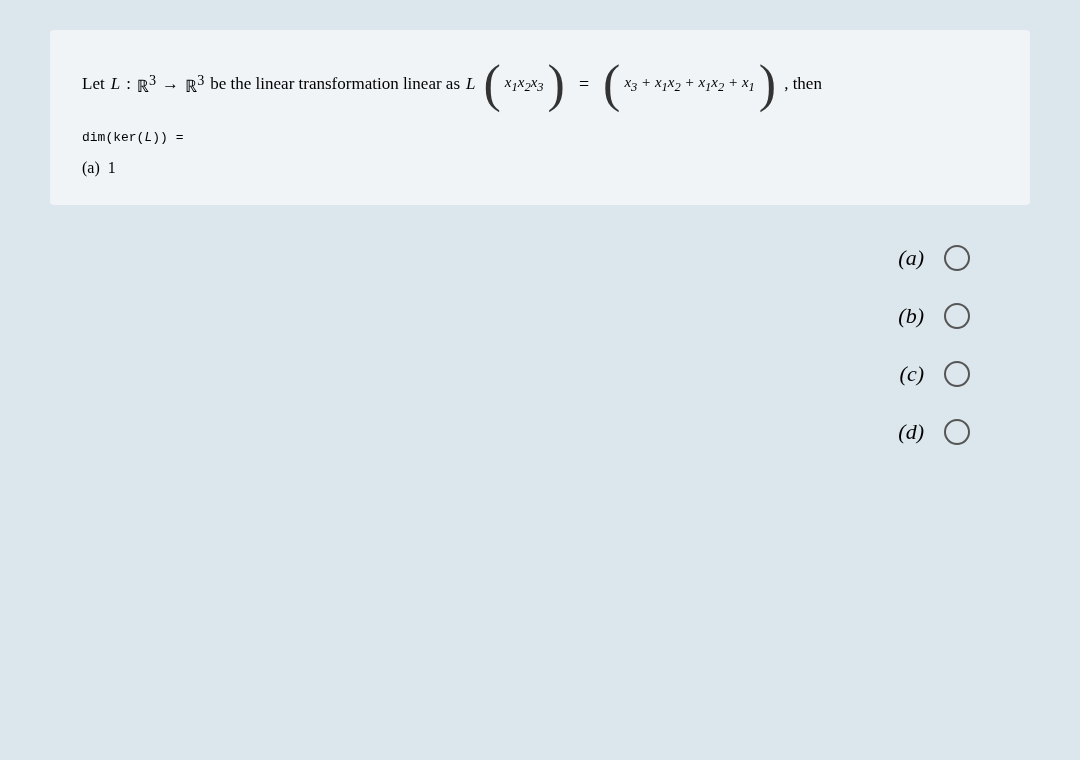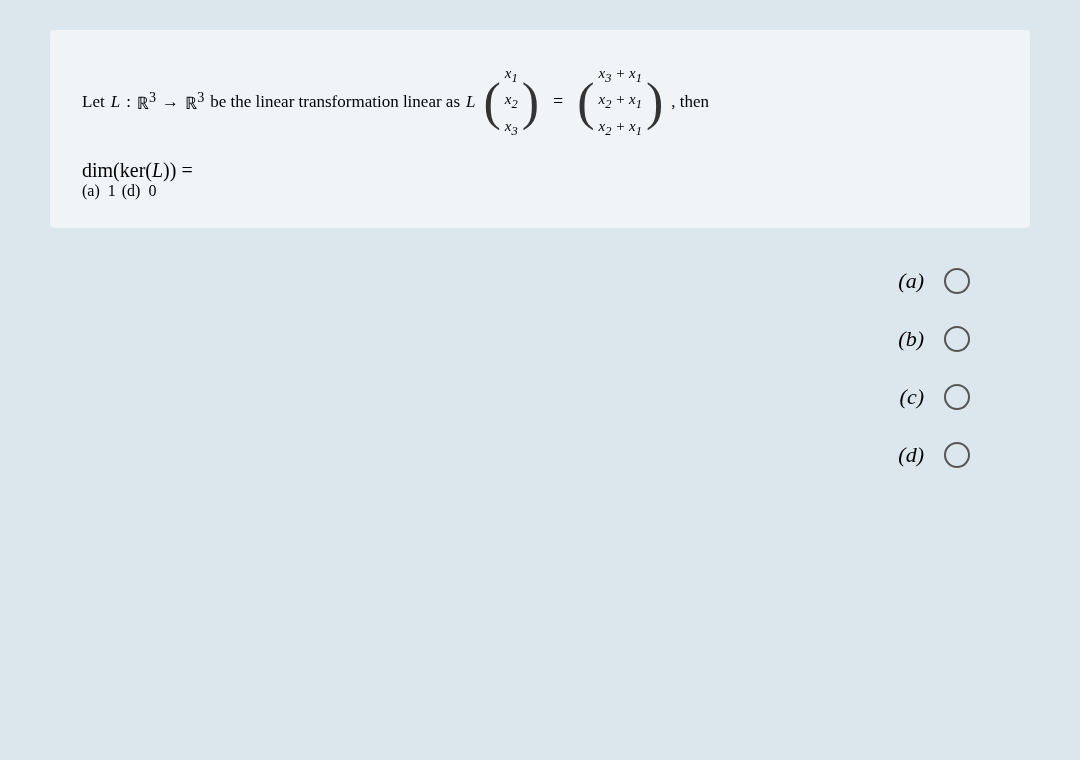--- a/index.html
+++ b/index.html
@@ -43,45 +43,47 @@
       font-size: 52px;
       font-weight: 200;
       color: #333;
       line-height: 1;
       display: flex;
       align-items: center;
     }
 
     .matrix-cells {
       display: flex;
-      flex-direction: column;
+      flex-direction: row;
       align-items: flex-end;
       padding: 4px 4px;
       gap: 0px;
     }
 
     .matrix-cells span {
       font-size: 15px;
       line-height: 1.55;
       font-style: italic;
     }
 
     .equals-sign {
       font-size: 18px;
       margin: 0 6px;
     }
 
     .dim-line {
-      margin-top: 14px;
-      font-size: 20px;
+      margin-top: 20px;
+      font-size: 13px;
+      font-family: Liberation Mono, monospace;
     }
 
     .options-list {
+      margin-top: 14px;
       display: flex;
-      flex-direction: row;
+      flex-direction: column;
       gap: 6px;
     }
 
     .option-item {
       font-size: 16px;
       display: flex;
       align-items: center;
       gap: 4px;
     }
 
@@ -161,23 +163,20 @@
   </div>
 
   <div class="dim-line">
     <span>dim(ker(<i>L</i>)) =</span>
   </div>
 
   <div class="options-list">
     <div class="option-item">
       <span>(a)&nbsp; 1</span>
     </div>
-    <div class="option-item">
-      <span>(d)&nbsp; 0</span>
-    </div>
   </div>
 </div>
 
 <div class="answer-section">
   <div class="answer-row">
     <span class="answer-label">(a)</span>
     <div class="radio-circle"></div>
   </div>
   <div class="answer-row">
     <span class="answer-label">(b)</span>

